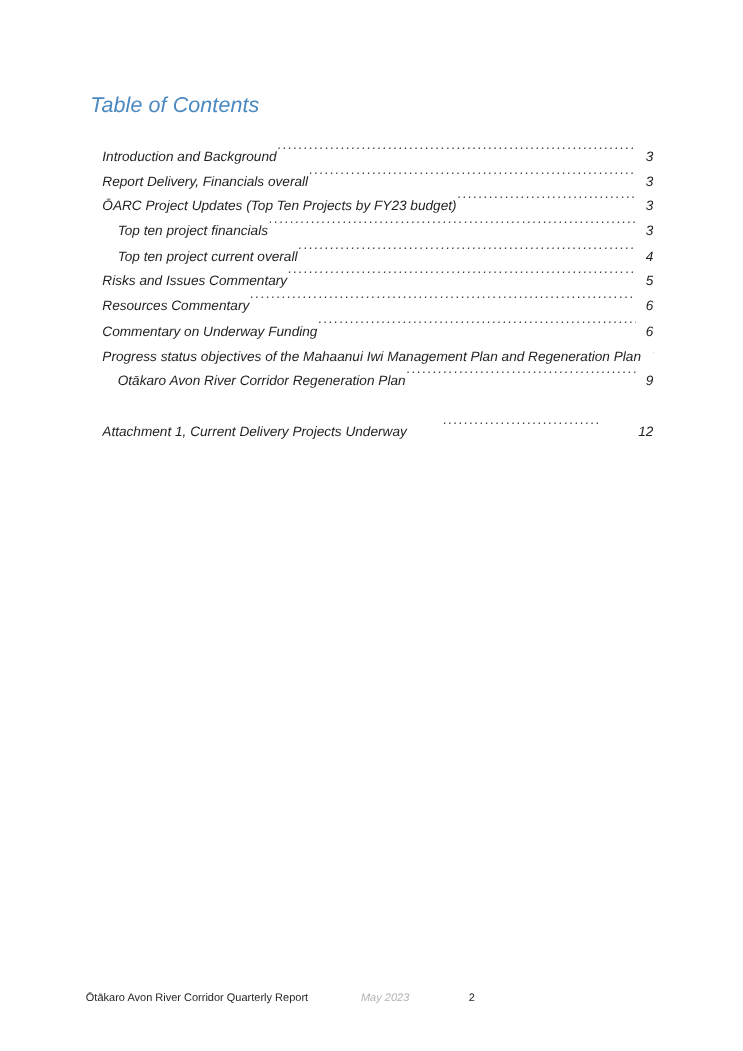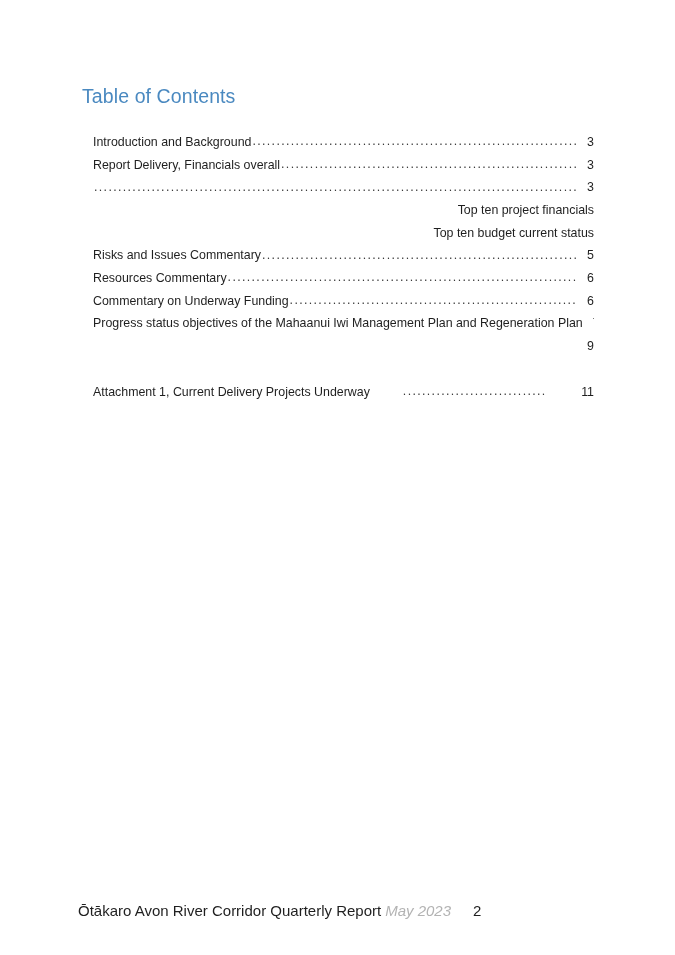--- a/index.html
+++ b/index.html
@@ -26,44 +26,45 @@
   
   .toc-heading {
     position: absolute;
     left: 82px;
     top: 85px;
     font-size: 19.5px;
     font-weight: 400;
     letter-spacing: 0.1px;
     color: #4A89C0;
     white-space: nowrap;
+    font-style: italic;
   }
 
   
   .toc-list {
     position: absolute;
     left: 93px;
     top: 131px;
     width: 501px;
   }
 
   .toc-entry {
     display: flex;
-    align-items: flex-end;
+    align-items: flex-start;
     height: 22.7px;
     font-size: 12.4px;
     line-height: 22.7px;
     color: #1f1f1f;
     white-space: nowrap;
     overflow: hidden;
+    font-style: italic;
   }
 
   .toc-entry.level-2 {
     padding-left: 14px;
-    flex-direction: column;
   }
 
   .toc-entry.spaced-above {
     margin-top: 22.7px;
     gap: 32px;
   }
 
   .entry-title {
     flex: 0 0 auto;
   }
@@ -105,30 +106,31 @@
     content: " ";
   }
 
   
   .footer {
     position: absolute;
     left: 78px;
     top: 902px;
     display: flex;
     align-items: flex-end;
-    font-size: 15px;
-    white-space: nowrap;
+    font-size: 10px;
+    white-space: nowrap;
+    gap: 32px;
   }
   .footer-title {
     color: #1f1f1f;
   }
   .footer-date {
     color: #b3b3b3;
     font-style: italic;
-    margin-left: 4px;
+    margin-left: 16px;
   }
   .footer-pagenum {
     color: #1f1f1f;
     margin-left: 22px;
   }
 </style>
 </head>
 <body>
 
 <div class="page">
@@ -140,30 +142,31 @@
         <span class="entry-title">Introduction and Background</span>
         <span class="leader"></span>
         <span class="entry-page">3</span>
       </div>
       <div class="toc-entry level-1">
         <span class="entry-title">Report Delivery, Financials overall</span>
         <span class="leader"></span>
         <span class="entry-page">3</span>
       </div>
       <div class="toc-entry level-1">
+        <span class="entry-title">ŌARC Project Updates (Top Ten Projects by FY23 budget)</span>
         <span class="leader"></span>
         <span class="entry-page">3</span>
       </div>
       <div class="toc-entry level-2">
         <span class="entry-title">Top ten project financials</span>
         <span class="leader"></span>
         <span class="entry-page">3</span>
       </div>
       <div class="toc-entry level-2 gap-before-leader">
-        <span class="entry-title">Top ten budget current status</span>
+        <span class="entry-title">Top ten project current overall</span>
         <span class="leader"></span>
         <span class="entry-page">4</span>
       </div>
       <div class="toc-entry level-1">
         <span class="entry-title">Risks and Issues Commentary</span>
         <span class="leader"></span>
         <span class="entry-page">5</span>
       </div>
       <div class="toc-entry level-1">
         <span class="entry-title">Resources Commentary</span>
@@ -174,27 +177,28 @@
         <span class="entry-title">Commentary on Underway Funding</span>
         <span class="leader"></span>
         <span class="entry-page">6</span>
       </div>
       <div class="toc-entry level-1 gap-before-leader">
         <span class="entry-title">Progress status objectives of the Mahaanui Iwi Management Plan and Regeneration Plan</span>
         <span class="leader"></span>
         <span class="entry-page">7</span>
       </div>
       <div class="toc-entry level-2 gap-before-leader">
+        <span class="entry-title">Otākaro Avon River Corridor Regeneration Plan</span>
         <span class="leader"></span>
         <span class="entry-page">9</span>
       </div>
       <div class="toc-entry level-1 spaced-above">
         <span class="entry-title">Attachment 1, Current Delivery Projects Underway</span>
         <span class="leader"></span>
-        <span class="entry-page">11</span>
+        <span class="entry-page">12</span>
       </div>
     </div>
 
   <div class="footer">
     <span class="footer-title">Ōtākaro Avon River Corridor Quarterly Report</span>
     <span class="footer-date">May 2023</span>
     <span class="footer-pagenum">2</span>
   </div>
 
 </div>

